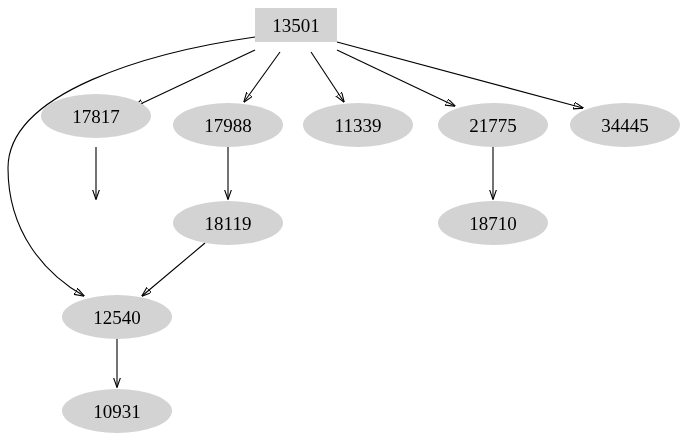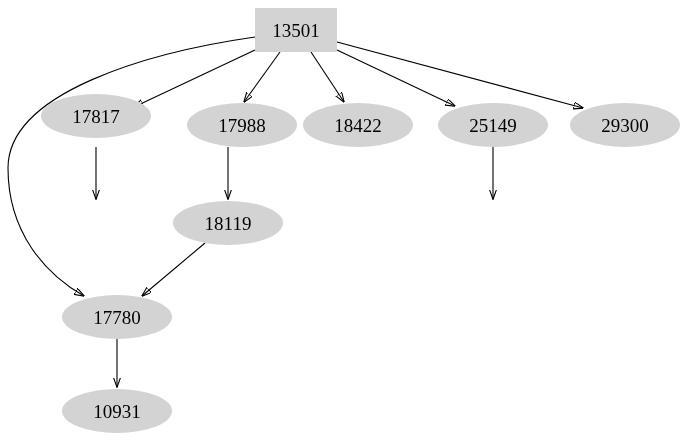--- a/index.html
+++ b/index.html
@@ -20,21 +20,21 @@
   .edges path{fill:none;stroke:var(--edge-color);stroke-width:1.1px;}
   .node{
     position:absolute;
     display:flex;align-items:center;justify-content:center;
     background:var(--node-fill);
     color:var(--text-color);
     font-size:19px;line-height:1;
     user-select:none;
   }
   .node.ellipse{width:110px;height:44px;border-radius:50%;}
-  .node.box{width:82px;height:44px;}
+  .node.box{width:82px;height:34px;}
 </style>
 </head>
 <body>
 
 <div class="graph">
 
   <svg class="edges" width="683" height="443" viewBox="0 0 683 443" xmlns="http://www.w3.org/2000/svg">
     <defs>
       <marker id="arrow" markerWidth="10" markerHeight="8" refX="9.5" refY="3.5" orient="auto" markerUnits="userSpaceOnUse">
         <path d="M0,0 L10,3.5 L0,7 Z" fill="#000000" stroke="none"></path>
@@ -52,35 +52,38 @@
     <path d="M205,243 L142,296" marker-end="url(#arrow)"></path>
     <path d="M117,339 L117,387" marker-end="url(#arrow)"></path>
   </svg>
 
   <div class="node box" style="left:255px;top:8px;">
     <span>13501</span>
   </div>
   <div class="node ellipse" style="left:41px;top:94px;">
     <span>17817</span>
   </div>
-  <div class="node ellipse" style="left:187px;top:103px;">
+  <div class="node ellipse" style="left:173px;top:103px;">
     <span>17988</span>
   </div>
   <div class="node ellipse" style="left:303px;top:103px;">
-    <span>18422</span>
+    <span>11339</span>
   </div>
   <div class="node ellipse" style="left:438px;top:103px;">
-    <span>25149</span>
+    <span>21775</span>
   </div>
   <div class="node ellipse" style="left:570px;top:103px;">
-    <span>29300</span>
+    <span>34445</span>
   </div>
   <div class="node ellipse" style="left:173px;top:201px;text-align:right;">
     <span>18119</span>
   </div>
+  <div class="node ellipse" style="left:438px;top:201px;">
+    <span>18710</span>
+  </div>
   <div class="node ellipse" style="left:62px;top:295px;">
-    <span>17780</span>
+    <span>12540</span>
   </div>
   <div class="node ellipse" style="left:62px;top:389px;">
     <span>10931</span>
   </div>
 
 </div>
 
 </body></html>

